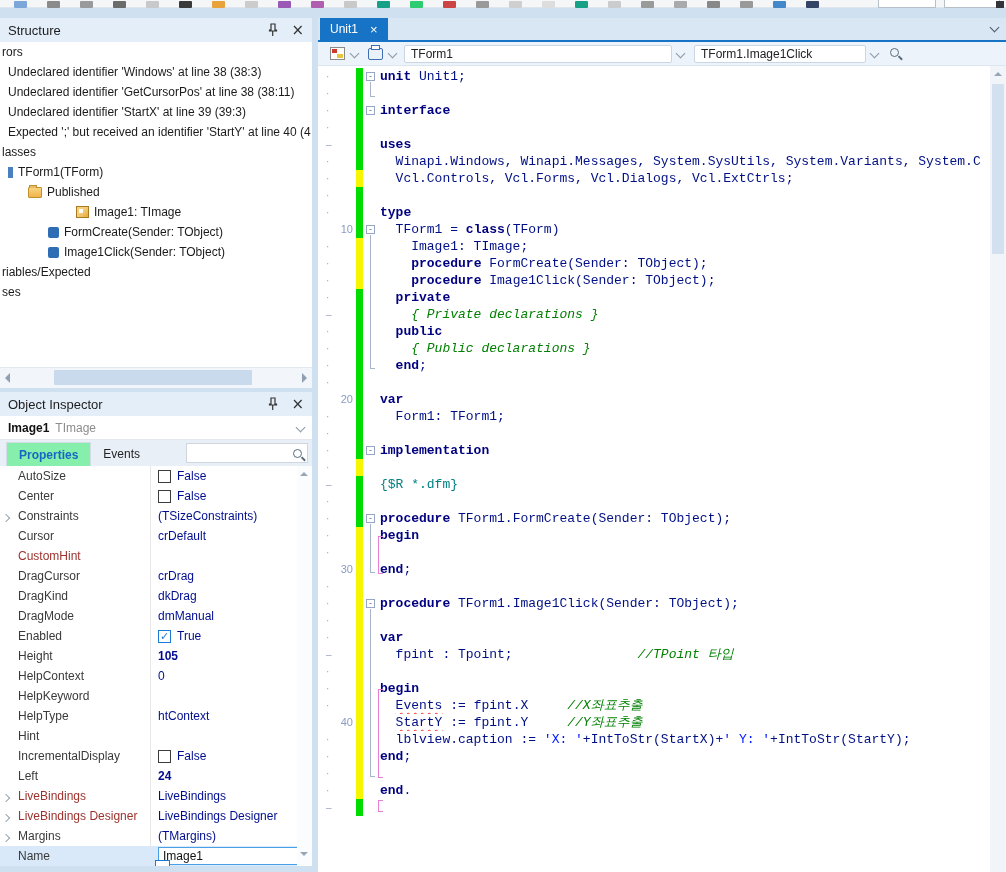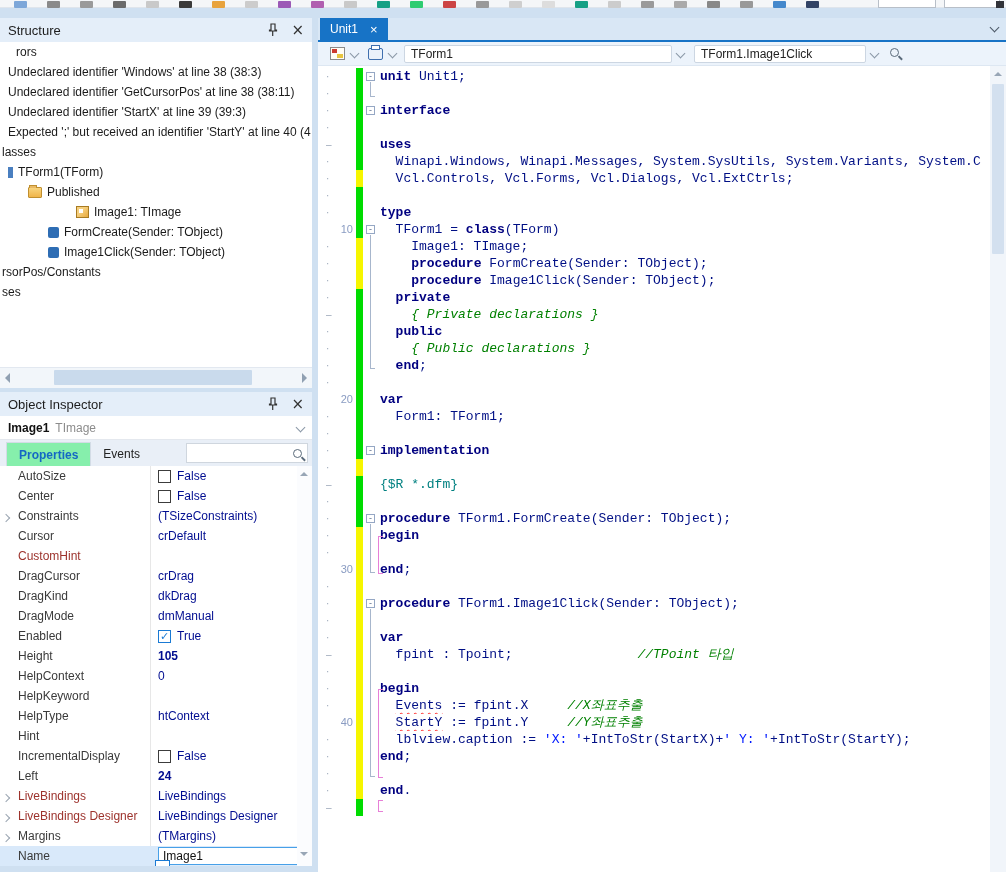--- a/index.html
+++ b/index.html
@@ -154,21 +154,21 @@
 <section id="structure">
   <header class="ptitle">
     <span>Structure</span>
     <span class="sp"></span>
     <svg class="pinicon" viewBox="0 0 12 14">
         <path d="M4 1h4v6h1.5v1h-7V7H4z M5.7 8v5" stroke="#333" fill="none" stroke-width="1.2"></path>
       </svg>
     <span class="closex">×</span>
   </header>
   <div class="tree">
-      <div class="titem" style="padding-left: 16px; align-items: center;">
+      <div class="titem" style="padding-left: 2px; align-items: center;">
         <span class="tlabel">rors</span>
       </div>
       <div class="titem" style="padding-left: 8px;">
         <span class="tlabel">Undeclared identifier 'Windows' at line 38 (38:3)</span>
       </div>
       <div class="titem" style="padding-left: 8px;">
         <span class="tlabel">Undeclared identifier 'GetCursorPos' at line 38 (38:11)</span>
       </div>
       <div class="titem" style="padding-left: 8px; align-items: flex-end;">
         <span class="tlabel">Undeclared identifier 'StartX' at line 39 (39:3)</span>
@@ -193,21 +193,21 @@
       </div>
       <div class="titem" style="padding-left: 48px;">
         <span class="ticon method"></span>
         <span class="tlabel">FormCreate(Sender: TObject)</span>
       </div>
       <div class="titem" style="padding-left: 48px;">
         <span class="ticon method"></span>
         <span class="tlabel">Image1Click(Sender: TObject)</span>
       </div>
       <div class="titem" style="padding-left: 2px;">
-        <span class="tlabel">rsorPos/Constants</span>
+        <span class="tlabel">riables/Expected</span>
       </div>
       <div class="titem" style="padding-left: 2px;">
         <span class="tlabel">ses</span>
       </div>
     </div>
   <div class="hscroll">
     <span class="arr left"></span>
     <span class="thumb"></span>
     <span class="arr right"></span>
   </div>

